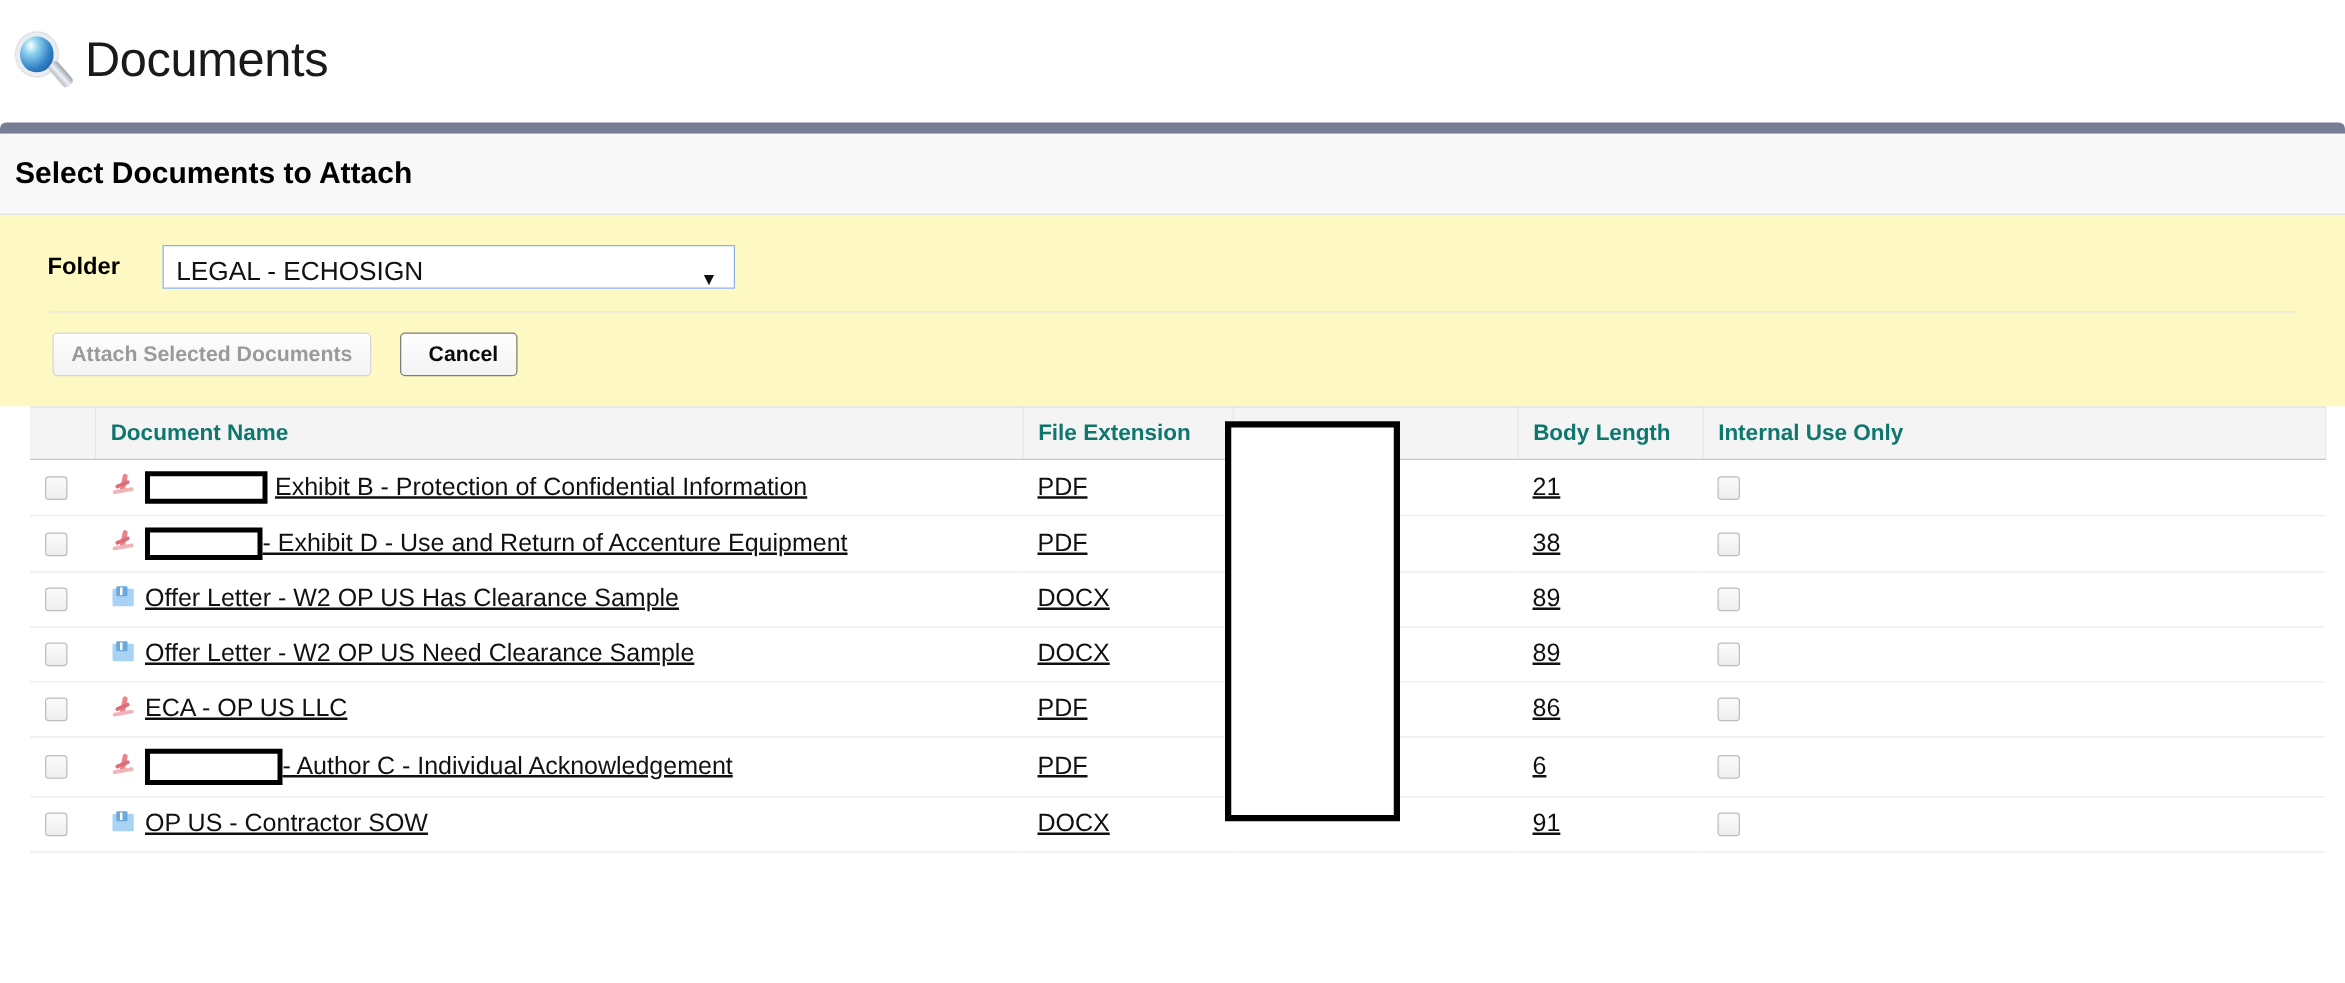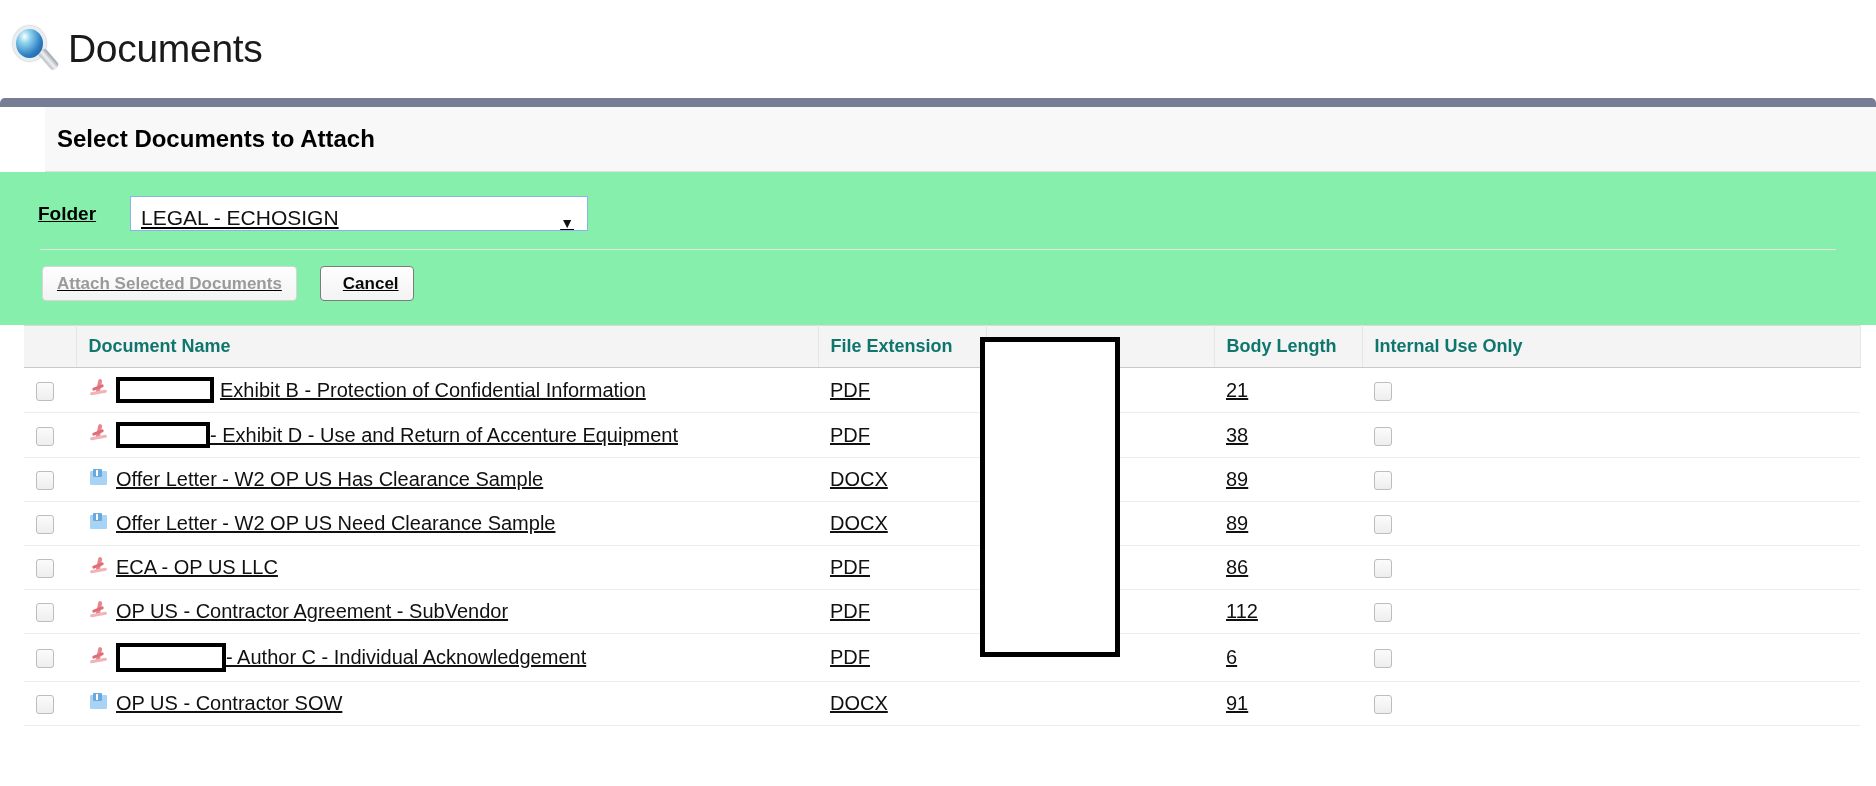--- a/index.html
+++ b/index.html
@@ -30,27 +30,27 @@
     position: absolute; left: 30px; top: 31px; width: 9px; height: 22px;
     background: linear-gradient(90deg,#b9bec4,#eef1f4 45%,#9aa1a8);
     border-radius: 3px;
     transform: rotate(-41deg); transform-origin: top left;
     box-shadow: 0 0 1px rgba(0,0,0,.4);
   }
   .page-title { font-size: 39px; color: #1a1a1a; font-weight: 400; letter-spacing: -0.3px; }
 
   
   .panel-topbar { height: 9px; background: #767d94; border-radius: 5px 5px 0 0; }
-  .panel { background: #f8f8f8; border-bottom: 1px solid #e0e0e0; margin-left: 45px; }
+  .panel { background: #f8f8f8; border-bottom: 1px solid #e0e0e0; }
   .section-title {
     font-size: 24px; font-weight: bold; color: #000;
     padding: 18px 0 18px 12px;
   }
 
-  .form-area { background:#86efac; padding: 24px 0 10px 0; text-decoration: underline; }
+  .form-area { background:#fef9c3; padding: 24px 0 10px 0; }
   .folder-row { display: flex; align-items: center; padding-left: 38px; }
   .folder-label { font-size: 19px; font-weight: bold; color:#000; width: 92px; }
   .folder-select {
     width: 458px; height: 35px;
     border: 1px solid #8ab4e8; background: #ffffff;
     display: flex; align-items: flex-end; justify-content: space-between;
     padding: 0 13px 0 10px;
     font-size: 21px; color: #111;
     box-shadow: inset 0 0 0 1px #ffffff;
   }
@@ -293,37 +293,20 @@
           </tr>
           <tr>
             <td><span class="cb"></span></td>
             <td>
               <div class="name-cell">
                 <span class="ficon pdf">
                   <span class="a1"></span>
                   <span class="a2"></span>
                   <span class="a3"></span>
                 </span>
-                <span>OP US - Contractor Agreement - SubVendor</span>
-              </div>
-            </td>
-            <td>PDF</td>
-            <td></td>
-            <td>112</td>
-            <td><span class="cb"></span></td>
-          </tr>
-          <tr>
-            <td><span class="cb"></span></td>
-            <td>
-              <div class="name-cell">
-                <span class="ficon pdf">
-                  <span class="a1"></span>
-                  <span class="a2"></span>
-                  <span class="a3"></span>
-                </span>
                 <span class="redact r3"></span>
                 <span>- Author C - Individual Acknowledgement</span>
               </div>
             </td>
             <td>PDF</td>
             <td></td>
             <td>6</td>
             <td><span class="cb"></span></td>
           </tr>
           <tr>

